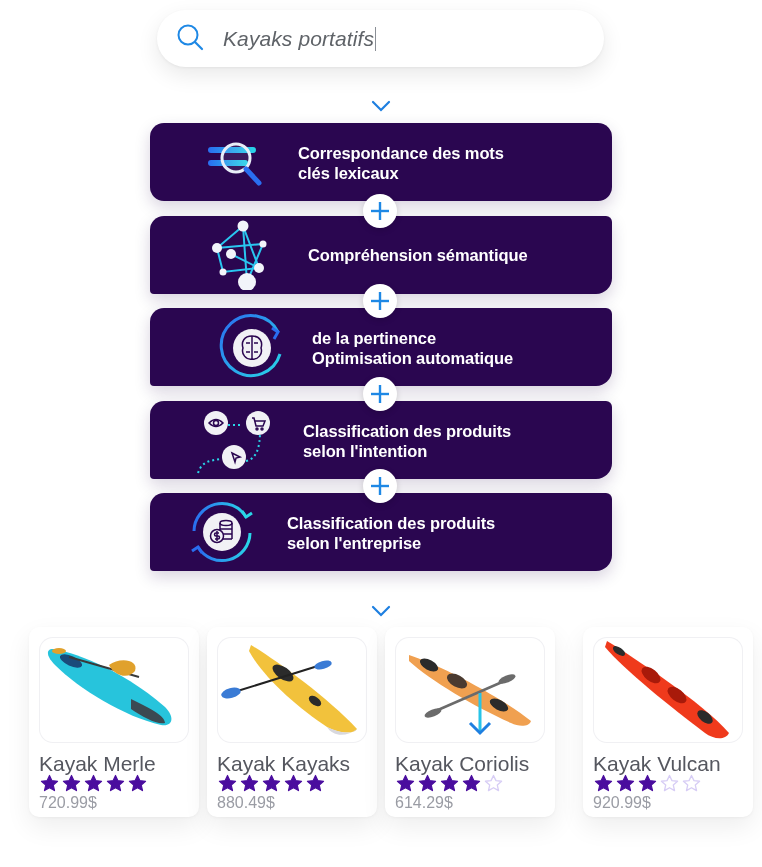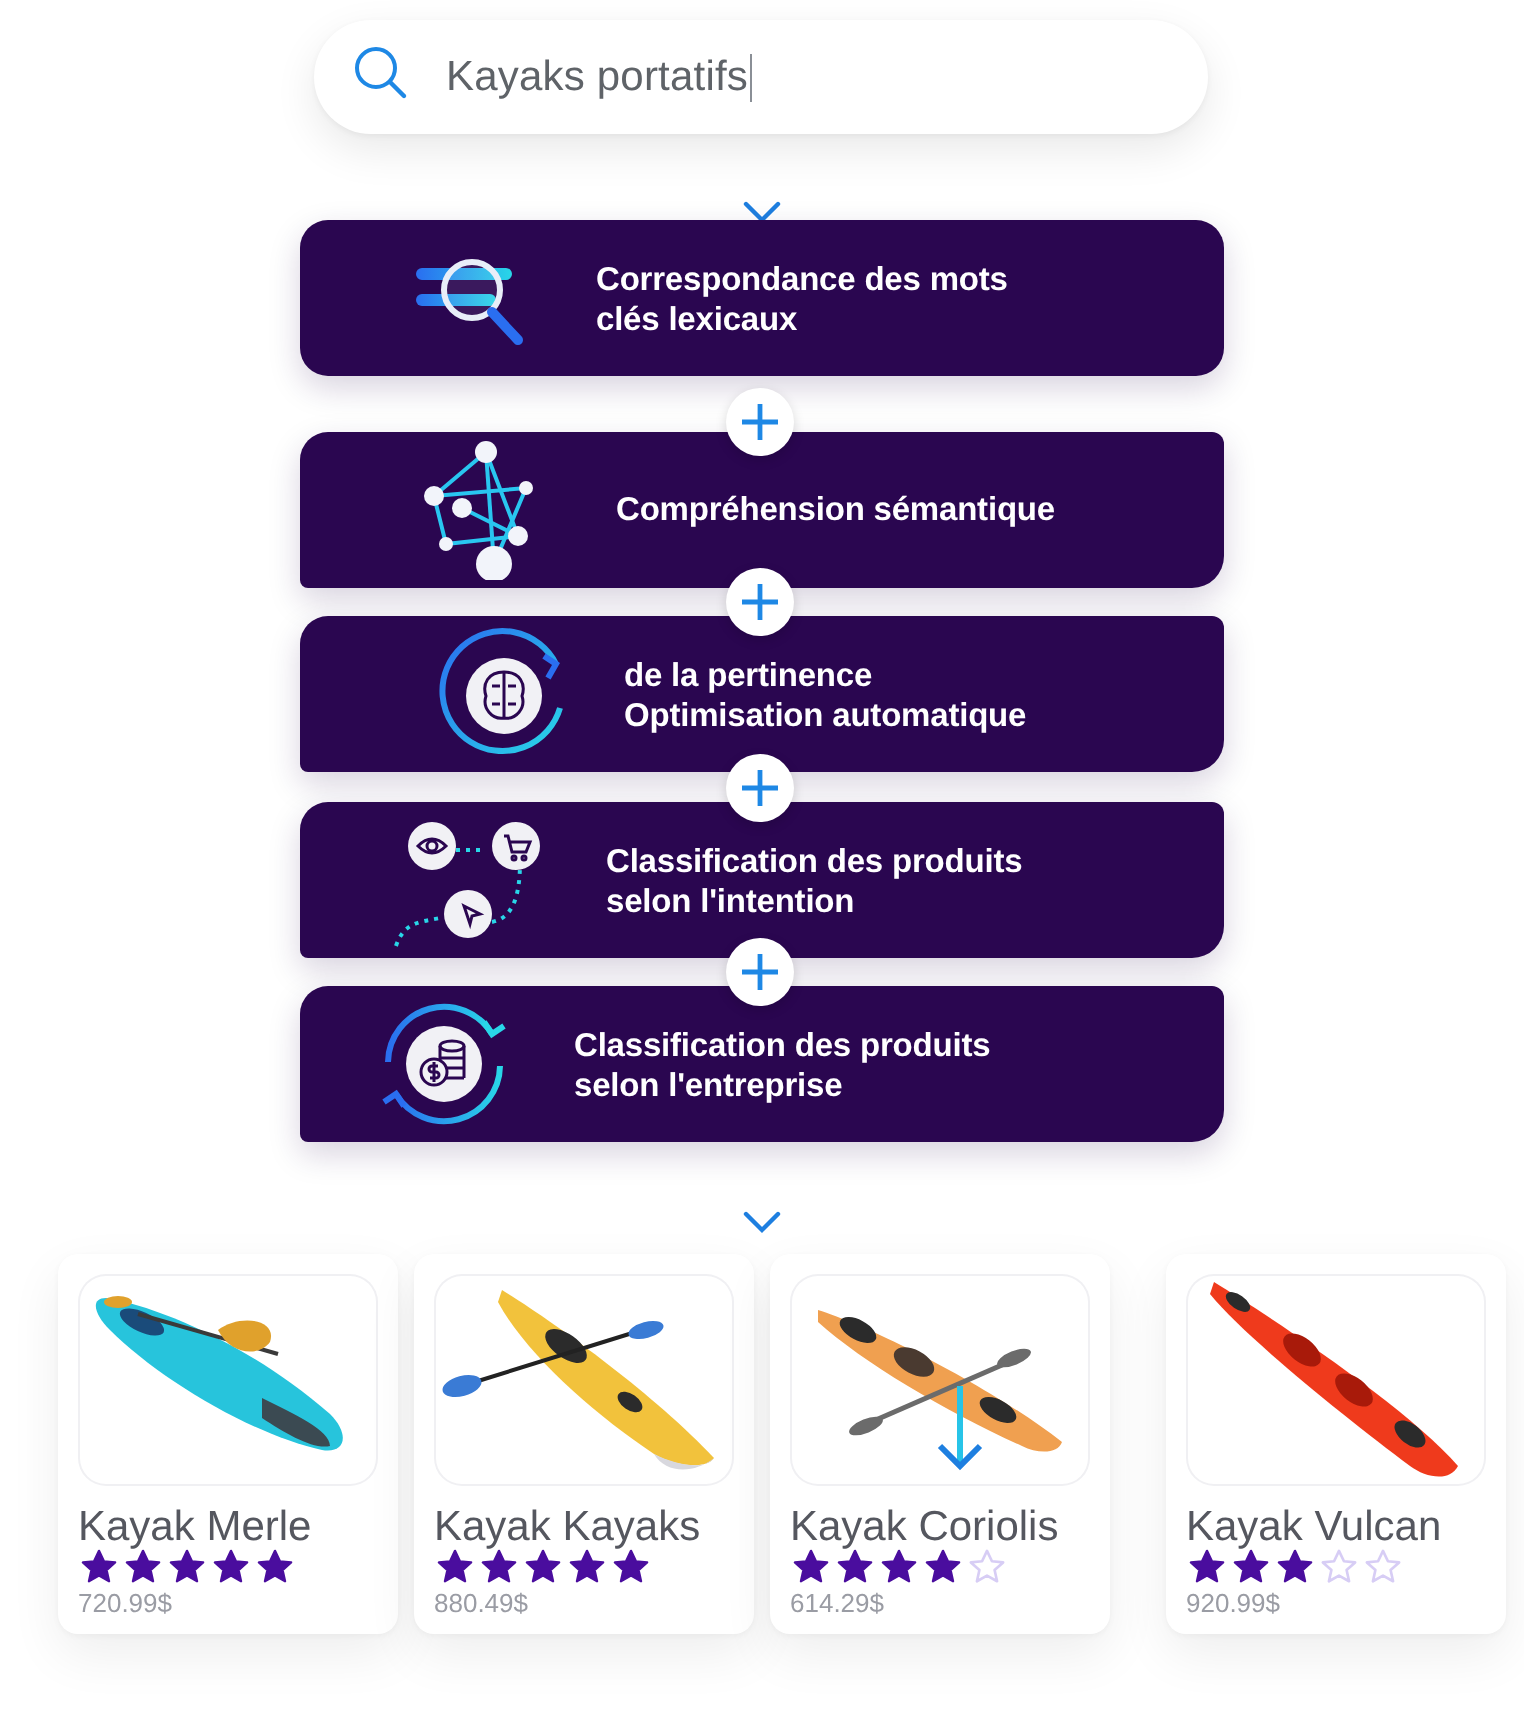--- a/index.html
+++ b/index.html
@@ -9,21 +9,21 @@
     
     .search {
       position: absolute; left: 157px; top: 10px; width: 447px; height: 57px;
       background: #fff; border-radius: 29px;
       box-shadow: 0 8px 22px rgba(0,0,0,0.09), 0 1px 3px rgba(0,0,0,0.05);
       display: flex; align-items: center; padding-left: 18px;
     }
     .search svg { width: 30px; height: 30px; }
     .search-text {
       margin-left: 18px; font-size: 21px; color: #5f6368; letter-spacing: 0.1px;
-      border-right: 1.5px solid #8a8f96; padding-right: 1px; line-height: 24px;
+      border-right: 1.5px solid #8a8f96; padding-right: 1px; line-height: 24px; font-style: italic;
     }
 
     .arrow { position: absolute; width: 20px; height: 44px; }
     .arrow svg { width: 20px; height: 44px; display: block; }
 
     
     .step {
       position: absolute; left: 150px; width: 462px; height: 78px;
       background: #2a0650;
       border-radius: 14px 6px 16px 4px;
@@ -57,21 +57,21 @@
       overflow: hidden;
     }
     .product .thumb svg { width: 150px; height: 106px; display: block; }
     .product .name {
       position: absolute; left: 10px; top: 125px; font-size: 21px; color: #55575f;
     }
     .product .stars { position: absolute; left: 11px; top: 147px; display: flex; gap: 3px; }
     .product .stars span { width: 19px; height: 19px; display: block; }
     .product .stars svg { width: 19px; height: 19px; display: block; }
     .product .price {
-      position: absolute; left: 10px; top: 167px; font-size: 13px; color: #9a9ca4;
+      position: absolute; left: 10px; top: 167px; font-size: 16px; color: #9a9ca4;
     }
   </style>
 </head>
 <body>
 
 <div class="search">
   <span>
     <svg viewBox="0 0 30 30">
         <circle cx="13" cy="13" r="9.5" fill="none" stroke="#1e88e5" stroke-width="2"></circle>
         <line x1="20" y1="20" x2="27" y2="27" stroke="#1e88e5" stroke-width="2.2" stroke-linecap="round"></line>
@@ -86,21 +86,21 @@
         <linearGradient id="ag1" x1="0" y1="0" x2="0" y2="1">
           <stop offset="0" stop-color="#27d3e8"></stop>
           <stop offset="1" stop-color="#1e7fe0"></stop>
         </linearGradient>
       </defs>
       <line x1="10" y1="0" x2="10" y2="38" stroke="url(#ag1)" stroke-width="2.2"></line>
       <polyline points="2,30 10,38 18,30" fill="none" stroke="#1e7fe0" stroke-width="2.2" stroke-linecap="round"></polyline>
     </svg>
 </div>
 
-<div class="step" style="top:110px;border-radius:14px;">
+<div class="step" style="top:123px;border-radius:14px;">
   <div class="icon-wrap" style="left:52px;">
     <svg viewBox="0 0 80 70">
         <defs>
           <linearGradient id="s1" x1="0" x2="1">
             <stop offset="0" stop-color="#2a6ef0"></stop>
             <stop offset="1" stop-color="#29d6e8"></stop>
           </linearGradient>
         </defs>
       <rect x="6" y="20" width="48" height="6" rx="3" fill="url(#s1)"></rect>
       <rect x="6" y="33" width="40" height="6" rx="3" fill="url(#s1)"></rect>

